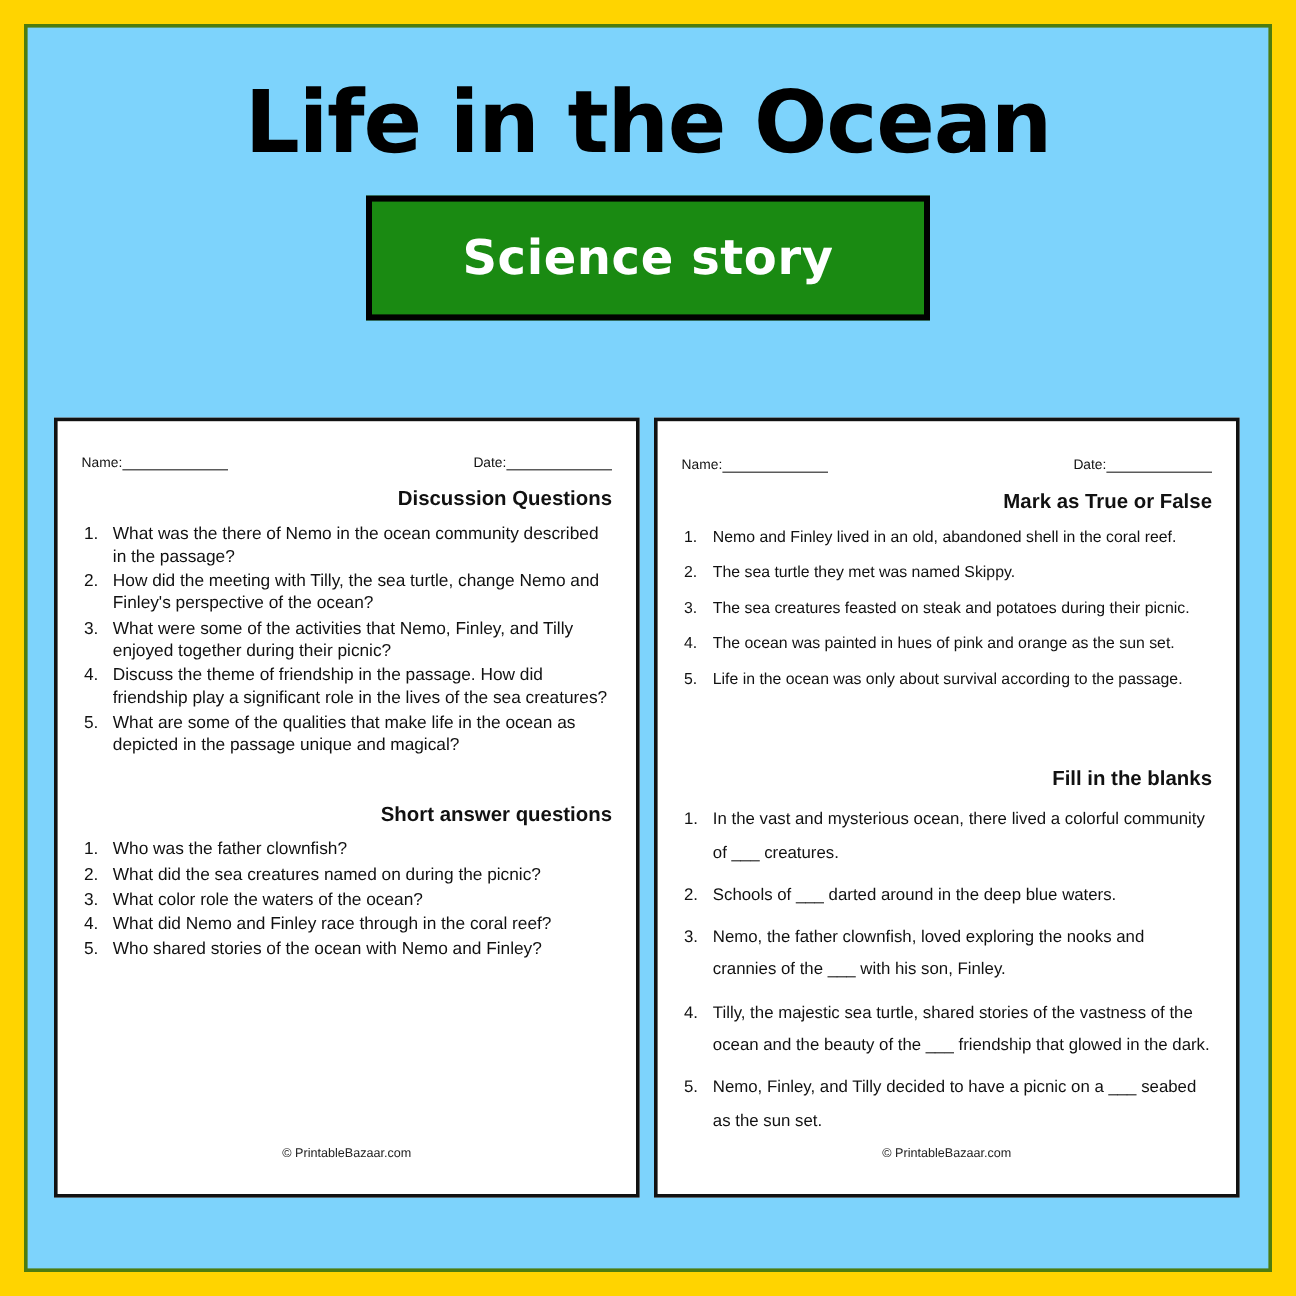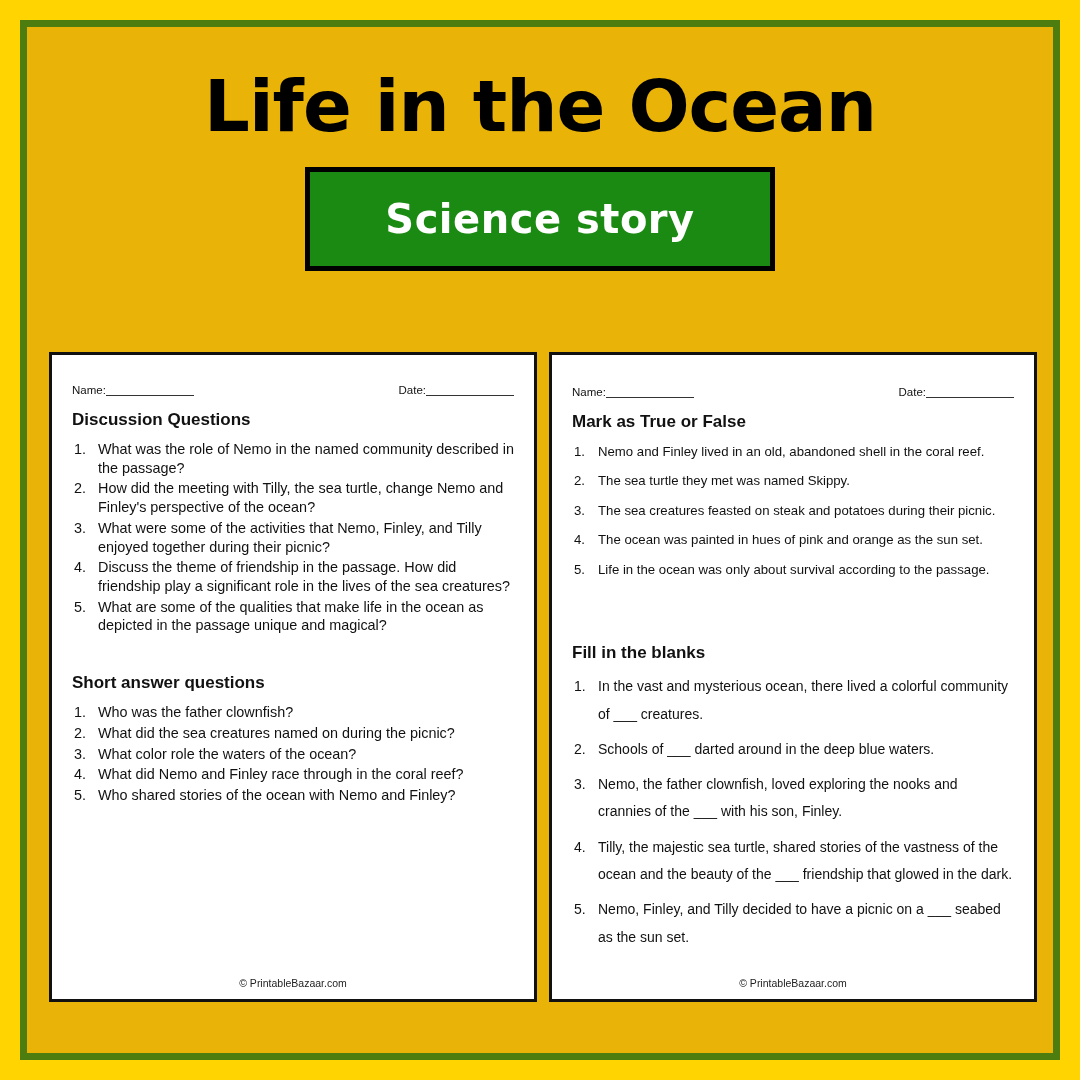--- a/index.html
+++ b/index.html
@@ -12,22 +12,22 @@
     background: #FFD400;
     font-family: "Liberation Sans", sans-serif;
     overflow: hidden;
   }
   .page {
     position: absolute;
     left: 20px;
     top: 20px;
     width: 1040px;
     height: 1040px;
-    background: #eab308;
-    border: 7px solid #4d7c0f;
+    background: #7dd3fc;
+    border: 3px solid #4d7c0f;
     box-sizing: border-box;
   }
   .inner {
     position: absolute;
     left: 0; top: 0; right: 0; bottom: 0;
     padding: 14px 20px;
     box-sizing: border-box;
   }
   .title {
     text-align: center;
@@ -88,21 +88,21 @@
   .meta-item { white-space: nowrap; }
   .meta-line {
     display: inline-block;
     width: 88px;
     border-bottom: 1px solid #333;
     height: 11px;
     vertical-align: bottom;
   }
 
   .section-heading {
-    text-align: left;
+    text-align: right;
     font-weight: bold;
     font-size: 17px;
     color: #111;
     margin: 6px 0 10px 0;
   }
   .section-heading.tight { margin-top: 2px; }
   .section-heading.spaced { margin-top: 38px; }
 
   ol.qlist {
     margin: 0;
@@ -136,21 +136,21 @@
     font-size: 14px;
     line-height: 1.95;
     margin-bottom: 8px;
     padding-left: 26px;
   }
 
   .gap-block { height: 16px; }
 
   .footer {
     position: absolute;
-    bottom: 10px;
+    bottom: 28px;
     left: 0;
     width: 100%;
     text-align: center;
     font-size: 10.5px;
     color: #222;
   }
 </style>
 </head>
 <body>
 
@@ -170,21 +170,21 @@
           <div class="meta-item">
             <span>Name:</span><span class="meta-line"></span>
           </div>
           <div class="meta-item">
             <span>Date:</span><span class="meta-line"></span>
           </div>
         </div>
 
         <div class="section-heading tight">Discussion Questions</div>
         <ol class="qlist">
-          <li>What was the role of Nemo in the named community described in the passage?</li>
+          <li>What was the there of Nemo in the ocean community described in the passage?</li>
           <li>How did the meeting with Tilly, the sea turtle, change Nemo and Finley's perspective of the ocean?</li>
           <li>What were some of the activities that Nemo, Finley, and Tilly enjoyed together during their picnic?</li>
           <li>Discuss the theme of friendship in the passage. How did friendship play a significant role in the lives of the sea creatures?</li>
           <li>What are some of the qualities that make life in the ocean as depicted in the passage unique and magical?</li>
         </ol>
 
         <div class="section-heading spaced">Short answer questions</div>
         <ol class="qlist">
           <li>Who was the father clownfish?</li>
           <li>What did the sea creatures named on during the picnic?</li>

